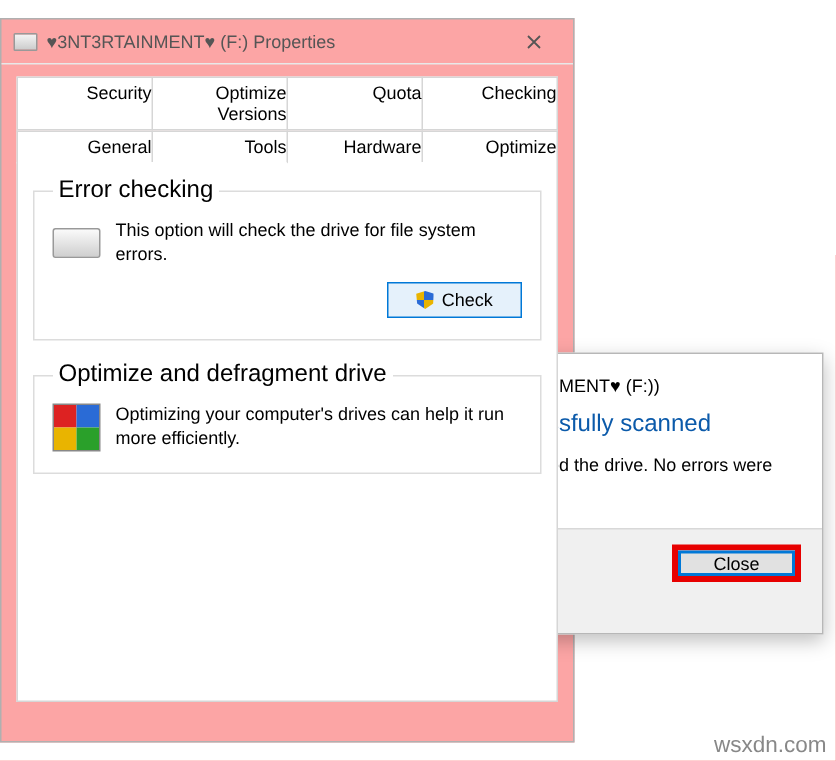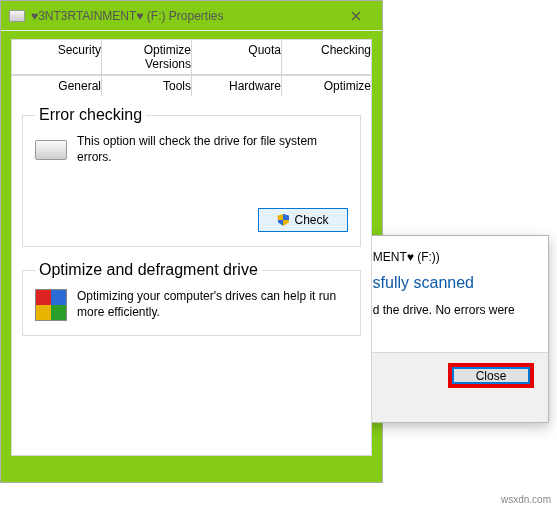--- a/index.html
+++ b/index.html
@@ -1,19 +1,19 @@
 <!DOCTYPE html>
 <html><head>
   <meta charset="utf-8">
   <style>
     * { box-sizing: border-box; font-family: "Segoe UI", Tahoma, sans-serif; }
     body { margin: 0; background: #fff; width: 557px; height: 507px; position: relative; font-size: 12px; }
 
     
-    .props-window { position: absolute; left: 0; top: 0; width: 383px; height: 483px; border: 1px solid #b0b0b0; background: #84cc16; }
+    .props-window { position: absolute; left: 0; top: 12px; width: 383px; height: 483px; border: 1px solid #b0b0b0; background: #fca5a5; }
     .titlebar { height: 30px; display: flex; align-items: center; padding: 0 4px 0 8px; border-bottom: 1px solid #e8e8e8; }
     .titlebar .drv-icon { width: 16px; height: 12px; background: linear-gradient(#f4f4f4, #ccc); border: 1px solid #999; border-radius: 1px; margin-right: 6px; }
     .titlebar .title { flex: 1; color: #555; font-size: 12px; }
     .titlebar .close { width: 44px; height: 28px; display: flex; align-items: center; justify-content: center; color: #555; }
 
     .client { padding: 8px 10px; }
     .tabs { display: flex; flex-wrap: wrap; }
     
     .tab-row { display: flex; width: 100%; }
     .tab { padding: 3px 0; font-size: 12px; text-align: right; border: 1px solid #d6d6d6; border-bottom: none; background: #fff; position: relative; }
@@ -26,40 +26,40 @@
     fieldset { border: 1px solid #dcdcdc; margin: 0 0 14px 0; padding: 10px 12px 14px 12px; }
     legend { font-size: 16px; padding: 0 4px; }
     .section-body { display: flex; gap: 10px; }
     .section-icon { width: 32px; height: 32px; flex-shrink: 0; display: flex; align-items: center; justify-content: center; }
     .hdd-icon { width: 32px; height: 20px; background: linear-gradient(#fafafa, #cfcfcf); border: 1px solid #999; border-radius: 2px; }
     .defrag-icon { width: 32px; height: 32px; display: grid; grid-template: 1fr 1fr / 1fr 1fr; gap: 0; border: 1px solid #888; }
     .defrag-icon > div:nth-child(1){background:#d22;} .defrag-icon > div:nth-child(2){background:#2a6bd6;}
     .defrag-icon > div:nth-child(3){background:#e9b400;} .defrag-icon > div:nth-child(4){background:#2aa02a;}
     .section-text { font-size: 12px; line-height: 1.3; }
     .btn-row { display: flex; justify-content: flex-end; margin-top: 10px; }
-    .btn { min-width: 90px; height: 24px; border: 1px solid #adadad; background: #e1e1e1; font-size: 12px; display: inline-flex; align-items: center; justify-content: center; gap: 5px; padding: 0 1px; margin-top: 32px; }
+    .btn { min-width: 90px; height: 24px; border: 1px solid #adadad; background: #e1e1e1; font-size: 12px; display: inline-flex; align-items: center; justify-content: center; gap: 5px; padding: 0 1px; }
     .btn.highlight { border: 1px solid #0078d7; background: #e5f1fb; }
     .shield { width: 12px; height: 12px; display:inline-block; background: conic-gradient(#2a6bd6 0 25%, #e9b400 25% 50%, #2a6bd6 50% 75%, #e9b400 75% 100%); clip-path: polygon(50% 0,100% 15%,95% 70%,50% 100%,5% 70%,0 15%); }
 
     .footer-btns { position: absolute; bottom: 10px; right: 14px; display: flex; gap: 8px; }
     .btn.disabled { color: #a0a0a0; }
 
     
     .dialog { position: absolute; left: 195px; top: 235px; width: 354px; border: 1px solid #b7b7b7; background: #fff; box-shadow: 0 4px 12px rgba(0,0,0,0.25); }
     .dlg-top { padding: 14px 18px 18px 18px; background: #fff; }
     .dlg-caption { font-size: 12px; color: #000; margin-bottom: 10px; }
     .dlg-headline { color: #0b5aaa; font-size: 16px; margin-bottom: 10px; }
     .dlg-body { font-size: 12px; line-height: 1.35; }
     .dlg-bottom { border-top: 1px solid #d8d8d8; background: #f0f0f0; padding: 10px 14px; }
     .dlg-bottom-row1 { display: flex; justify-content: flex-end; }
     .close-wrap { border: 4px solid #e70000; display: inline-block; }
     .close-btn { min-width: 78px; height: 17px; border: 2px solid #0078d7; background: #e1e1e1; font-size: 12px; display: flex; align-items: center; justify-content: center; }
     .show-details { margin-top: 10px; color: #0b5aaa; font-size: 12px; text-decoration: underline; cursor: pointer; }
 
-    .watermark { position: absolute; right: 6px; bottom: 2px; font-size: 10px; color: #888; }
+    .watermark { position: absolute; right: 6px; bottom: 2px; font-size: 15px; color: #888; }
   </style>
 </head>
 <body>
 
 <div class="props-window">
   <div class="titlebar">
     <span class="drv-icon"></span>
     <span class="title">♥3NT3RTAINMENT♥ (F:) Properties</span>
     <div class="close">
       <svg width="10" height="10" viewBox="0 0 10 10">

